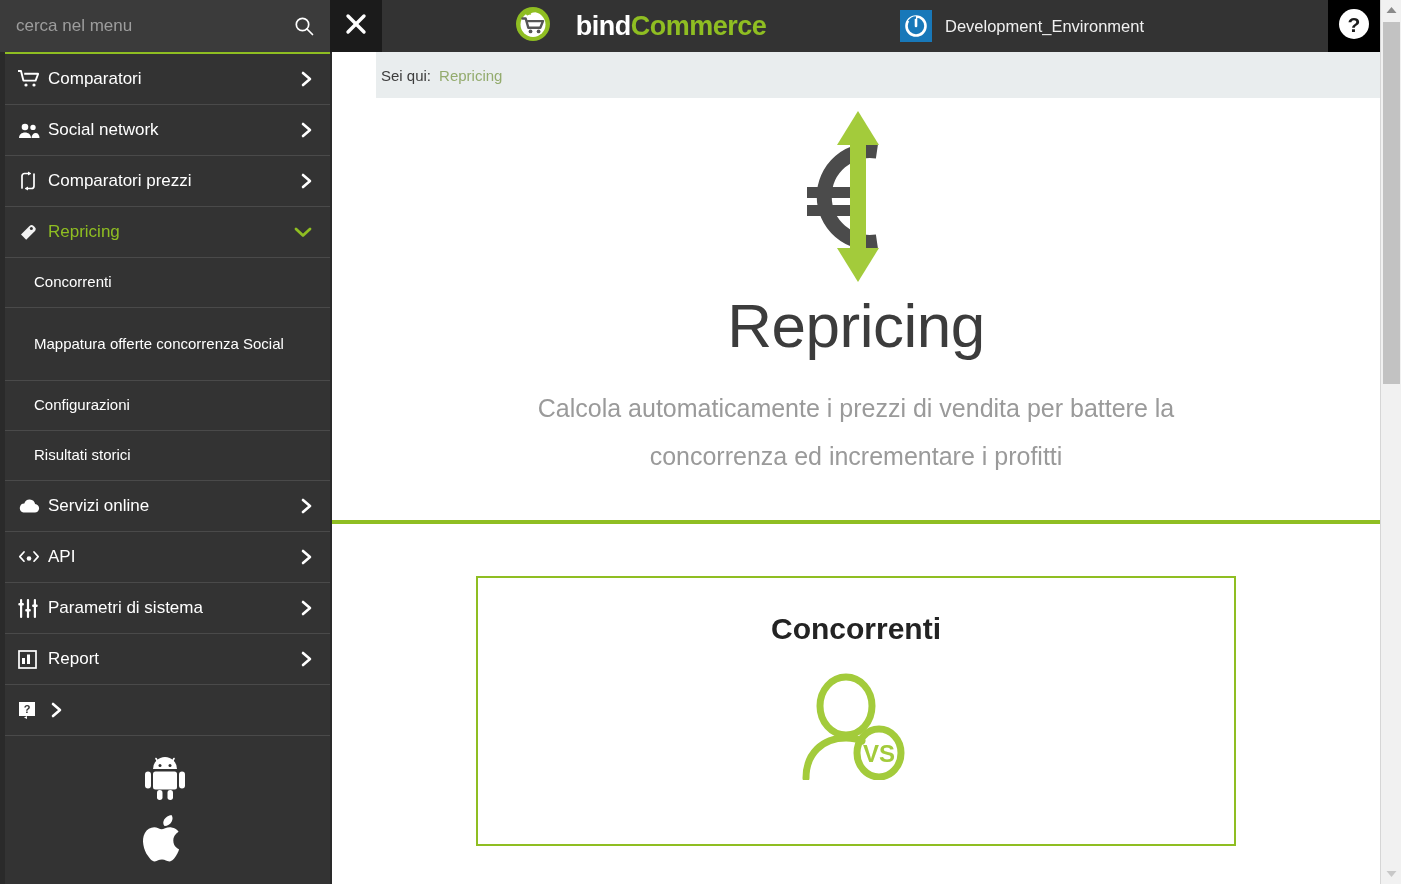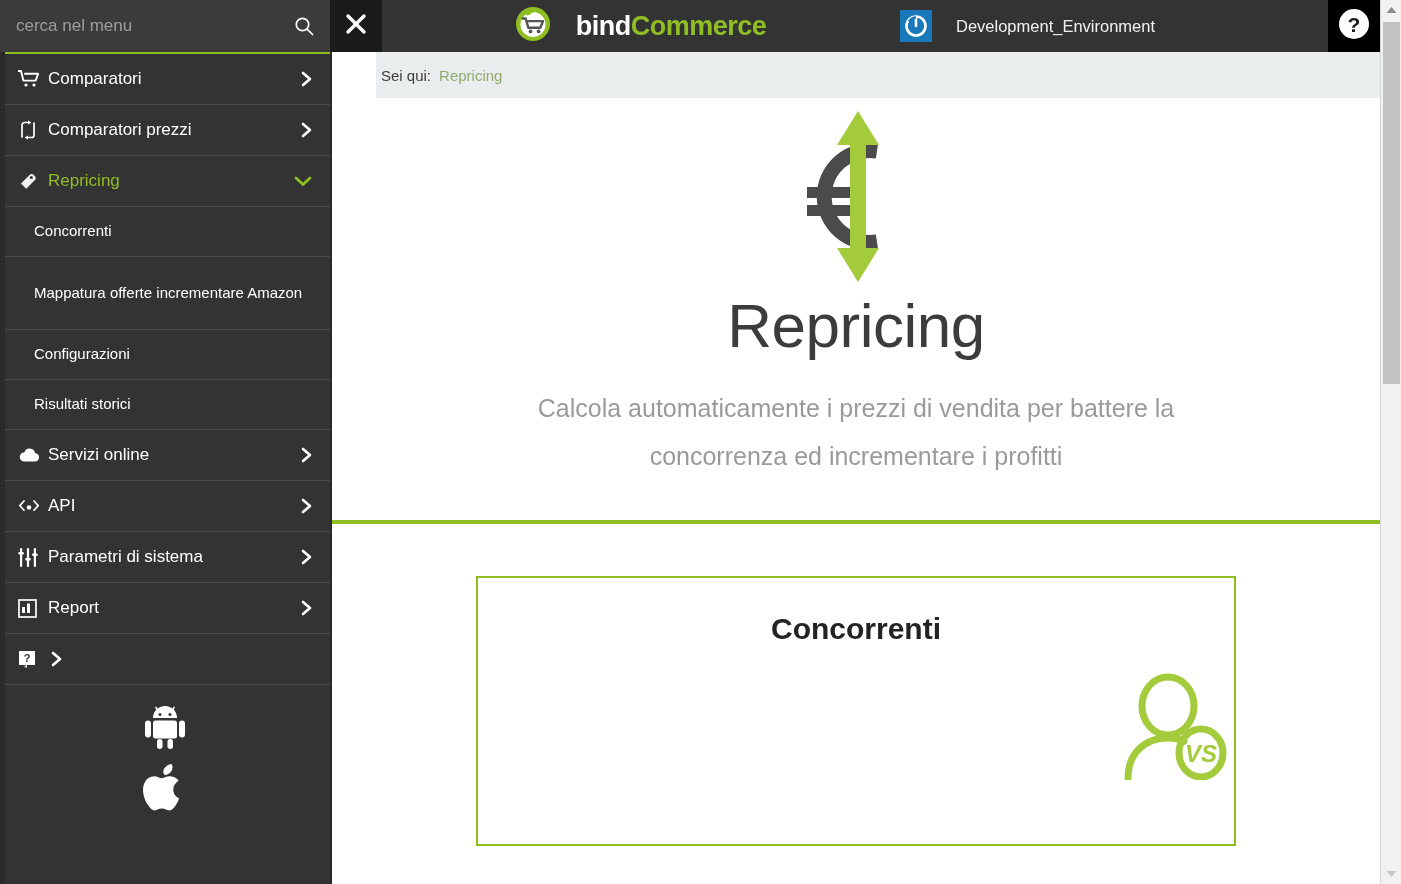--- a/index.html
+++ b/index.html
@@ -61,21 +61,21 @@
   .logo-text {
     font-size: 27px; font-weight: bold; letter-spacing: -0.5px;
     line-height: 1;
   }
   .logo-text .b { color: #ffffff; }
   .logo-text .c { color: #8fbe22; }
 
   .env-area {
     position: absolute; top: 0; left: 900px;
     height: 52px;
-    display: flex; align-items: center; gap: 24px;
+    display: flex; align-items: center; gap: 13px;
   }
   .env-badge-icon {
     width: 32px; height: 32px;
     background: #1878b9;
     display: flex; align-items: center; justify-content: center;
   }
   .env-label {
     color: #f0f0f0; font-size: 16.5px;
   }
   .help-btn {
@@ -195,21 +195,21 @@
     width: 760px;
     border: 2px solid #8fbe22;
     background: #ffffff;
     padding-top: 34px;
     min-height: 270px;
     text-align: center;
   }
   .card-title {
     font-size: 30px; color: #232323; font-weight: bold;
   }
-  .card-icon { margin-top: 24px; display: flex; justify-content: flex-end; font-style: italic; }
+  .card-icon { margin-top: 24px; display: flex; justify-content: center; }
 
   
   .scrollbar {
     position: absolute; top: 0; right: 0;
     width: 21px; height: 884px;
     background: #f1f1f1;
     border-left: 1px solid #d6d6d6;
     z-index: 50;
   }
   .sb-up {
@@ -305,20 +305,36 @@
         </svg>
       </span>
       <span class="mi-label">Comparatori</span>
       <span class="chev">
         <svg width="16" height="20" viewBox="0 0 16 20" fill="none" stroke="#ffffff" stroke-width="2.6" stroke-linecap="round" stroke-linejoin="round">
             <polyline points="5,4 12,10 5,16"></polyline>
           </svg>
       </span>
     </div>
 
+    <div class="menu-item">
+      <span class="mi-icon">
+        <svg width="22" height="17" viewBox="0 0 22 17" fill="#ffffff">
+          <circle cx="7" cy="5" r="3.3"></circle>
+            <circle cx="15" cy="5.4" r="2.7"></circle>
+          <path d="M1 16c0-3.5 2.7-5.6 6-5.6s6 2.1 6 5.6z"></path>
+          <path d="M13.5 16c0-3 1.9-5 4.2-5s3.8 2 3.8 5z"></path>
+        </svg>
+      </span>
+      <span class="mi-label">Social network</span>
+      <span class="chev">
+        <svg width="16" height="20" viewBox="0 0 16 20" fill="none" stroke="#ffffff" stroke-width="2.6" stroke-linecap="round" stroke-linejoin="round">
+            <polyline points="5,4 12,10 5,16"></polyline>
+          </svg>
+      </span>
+    </div>
 
     <div class="menu-item">
       <span class="mi-icon">
         <svg width="20" height="20" viewBox="0 0 20 20" fill="none" stroke="#ffffff" stroke-width="1.7" stroke-linecap="round">
           <path d="M4 17V5a2.5 2.5 0 0 1 2.5-2.5H12"></path>
             <polyline points="10,0.6 13.2,2.5 10,4.5" fill="#ffffff" stroke="none"></polyline>
           <path d="M16 3v12a2.5 2.5 0 0 1-2.5 2.5H8"></path>
             <polyline points="10,15.5 6.8,17.5 10,19.4" fill="#ffffff" stroke="none"></polyline>
         </svg>
       </span>
@@ -342,21 +358,21 @@
         <svg width="22" height="16" viewBox="0 0 22 16" fill="none" stroke="#8fbe22" stroke-width="2.8" stroke-linecap="round" stroke-linejoin="round">
             <polyline points="4,5 11,11.5 18,5"></polyline>
           </svg>
       </span>
     </div>
 
     <div class="sub-item">
       <span>Concorrenti</span>
     </div>
     <div class="sub-item two-line">
-      <span>Mappatura offerte incrementare Amazon</span>
+      <span>Mappatura offerte concorrenza Social</span>
     </div>
     <div class="sub-item">
       <span>Configurazioni</span>
     </div>
     <div class="sub-item">
       <span>Risultati storici</span>
     </div>
 
     <div class="menu-item">
       <span class="mi-icon">

